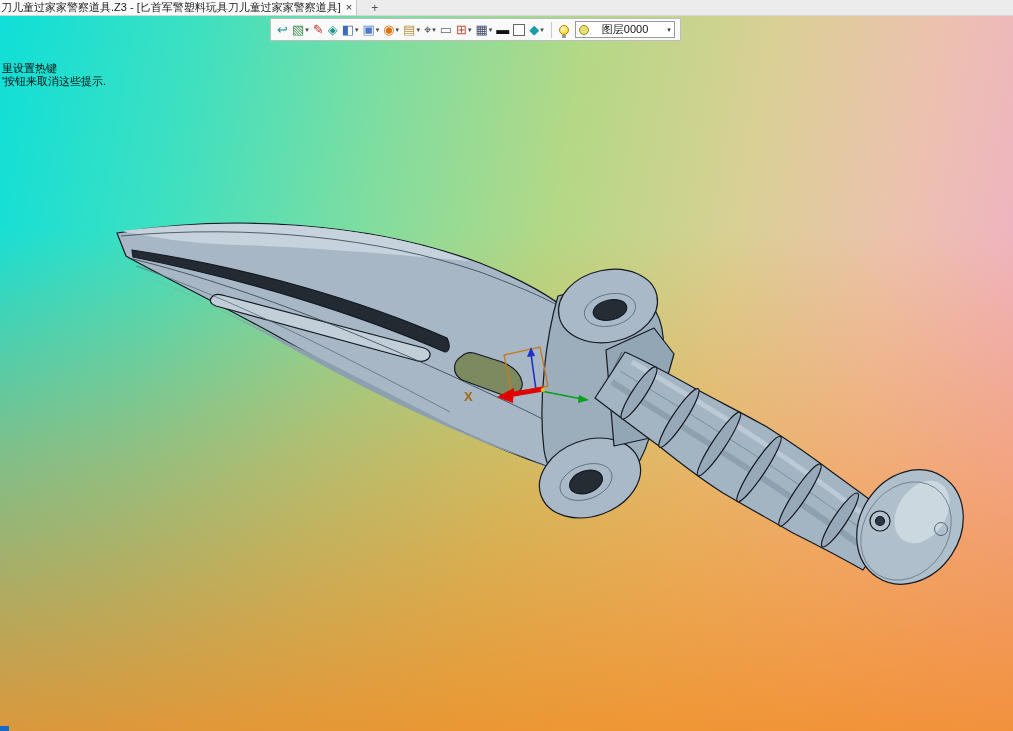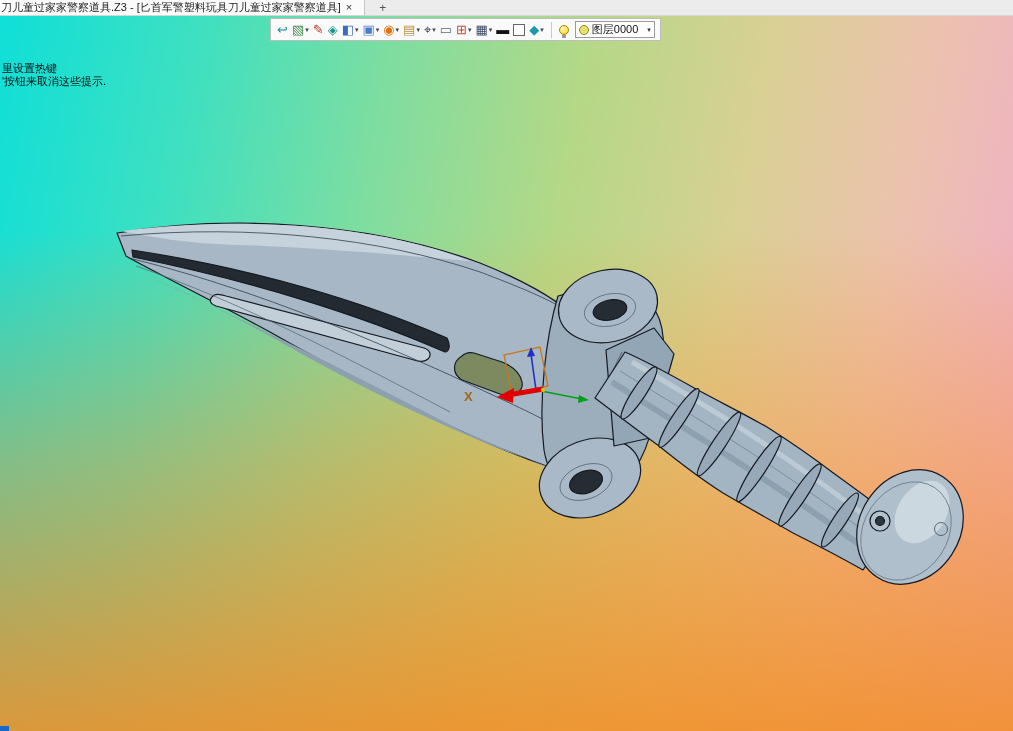--- a/index.html
+++ b/index.html
@@ -16,21 +16,21 @@
     position: absolute; left: 0; top: 0; width: 1013px; height: 16px;
     background: #ececec;
     border-bottom: 1px solid #d6d6d6;
     display: flex; align-items: stretch;
     z-index: 40;
   }
   .tab {
     background: #fbfbfb;
     border-right: 1px solid #c4c4c4;
     display: flex; align-items: center;
-    padding: 0 12px 0 1px;
+    padding: 0 4px 0 1px;
     max-width: 398px;
   }
   .tab-title {
     font-size: 11px; color: #1a1a1a;
     white-space: nowrap; overflow: hidden; max-width: 372px;
   }
   .tab-close {
     font-size: 11px; color: #333; margin-left: 5px; cursor: pointer;
     line-height: 11px;
   }
@@ -101,21 +101,21 @@
     width: 10px; height: 10px; border-radius: 50%;
     background: radial-gradient(circle at 35% 30%, #fff6c0, #ffe14a 65%, #e8b918);
     border: 1px solid #a08400;
     display: inline-block; position: relative;
   }
   .bulb::after {
     content: ""; position: absolute; left: 2px; bottom: -4px;
     width: 4px; height: 3px; background: #9a9a9a;
   }
   .layercombo {
-    display: inline-flex; align-items: center; gap: 3px;
+    display: inline-flex; align-items: center; gap: 13px;
     background: #ffffff; border: 1px solid #9a9a9a;
     height: 17px; padding: 0 3px; margin-left: 3px;
     cursor: pointer;
   }
   .swatch {
     width: 10px; height: 10px; border-radius: 50%;
     background: #e8e06a; border: 1px solid #8a8a30; display: inline-block;
   }
   .layerlabel { font-size: 11px; color: #111; white-space: nowrap; }
   .caret2 { font-size: 7px; color: #333; margin-left: 6px; }

